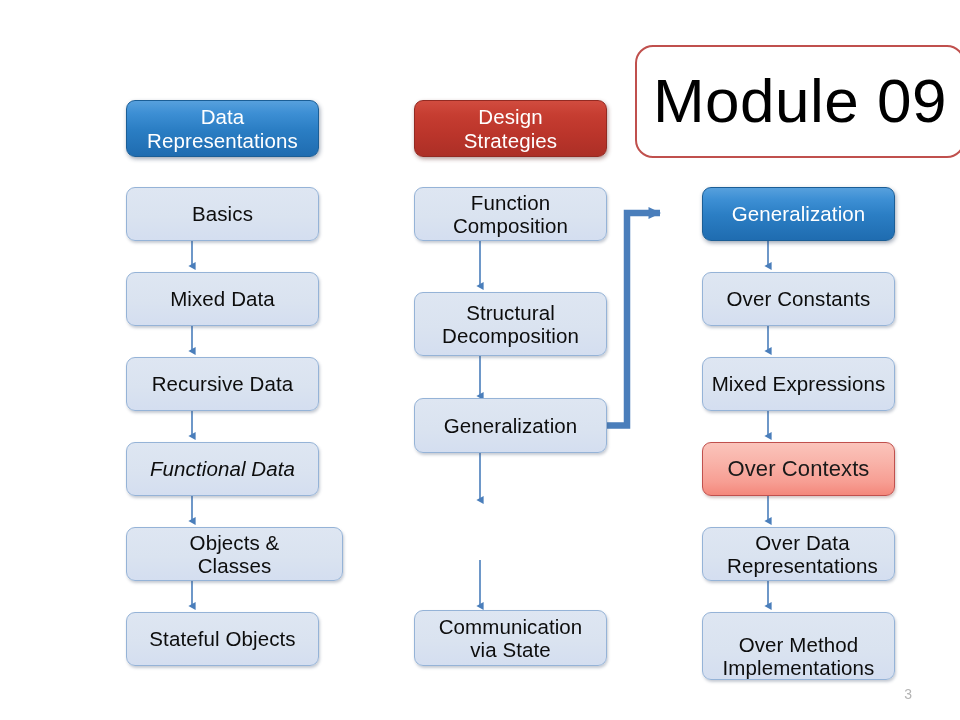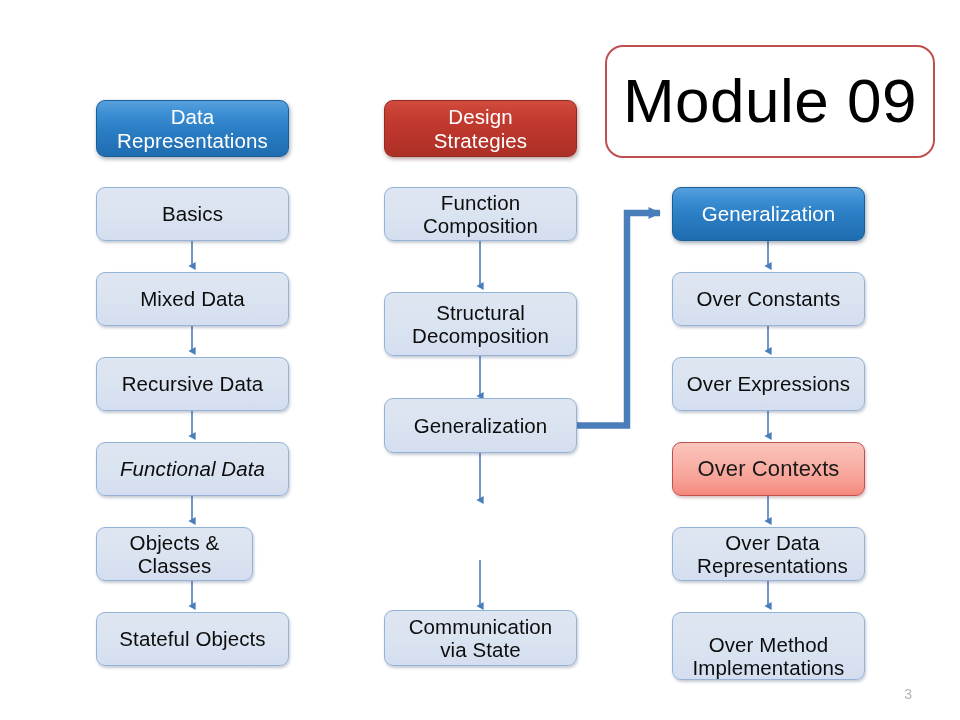--- a/index.html
+++ b/index.html
@@ -20,20 +20,21 @@
     position:absolute;
     box-sizing:border-box;
     display:flex;
     align-items:center;
     justify-content:center;
     text-align:center;
     border-radius:9px;
     line-height:1.13;
     white-space:pre-line;
     letter-spacing:0.1px;
+    margin-left:30px;
   }
 
   
   .node.plain{
     background:linear-gradient(to bottom,#dee6f2 0%,#dae3f0 55%,#d4def0 100%);
     border:1px solid #95b3d7;
     color:#0d0d0d;
     font-size:20.5px;
     box-shadow:1px 2px 3px rgba(80,95,120,0.33);
   }
@@ -142,21 +143,21 @@
   </div>
   <div class="node plain" style="left:96px;top:272px;width:193px;height:54px;">
     <span>Mixed Data</span>
   </div>
   <div class="node plain" style="left:96px;top:357px;width:193px;height:54px;">
     <span>Recursive Data</span>
   </div>
   <div class="node plain" style="left:96px;top:442px;width:193px;height:54px;font-style:italic;">
     <span>Functional Data</span>
   </div>
-  <div class="node plain" style="left:96px;top:527px;width:157px;height:54px;">
+  <div class="node plain" style="left:96px;top:527px;width:217px;height:54px;">
     <span>Objects &amp;
 Classes</span>
   </div>
   <div class="node plain" style="left:96px;top:612px;width:193px;height:54px;">
     <span>Stateful Objects</span>
   </div>
 
   <div class="node red" style="left:384px;top:100px;width:193px;height:57px;">
     <span>Design
 Strategies</span>
@@ -179,21 +180,21 @@
   </div>
 
   <div class="node blue" style="left:672px;top:187px;width:193px;height:54px;">
     <span>Generalization</span>
   </div>
 
   <div class="node plain" style="left:672px;top:272px;width:193px;height:54px;">
     <span>Over Constants</span>
   </div>
   <div class="node plain" style="left:672px;top:357px;width:193px;height:54px;">
-    <span>Over Expressions</span>
+    <span>Mixed Expressions</span>
   </div>
   <div class="node pink" style="left:672px;top:442px;width:193px;height:54px;">
     <span>Over Contexts</span>
   </div>
   <div class="node plain" style="left:672px;top:527px;width:193px;height:54px;padding-left:8px;">
     <span>Over Data
 Representations</span>
   </div>
   <div class="node plain" style="left:672px;top:612px;width:193px;height:68px;align-items:flex-end;">
     <span>Over Method

